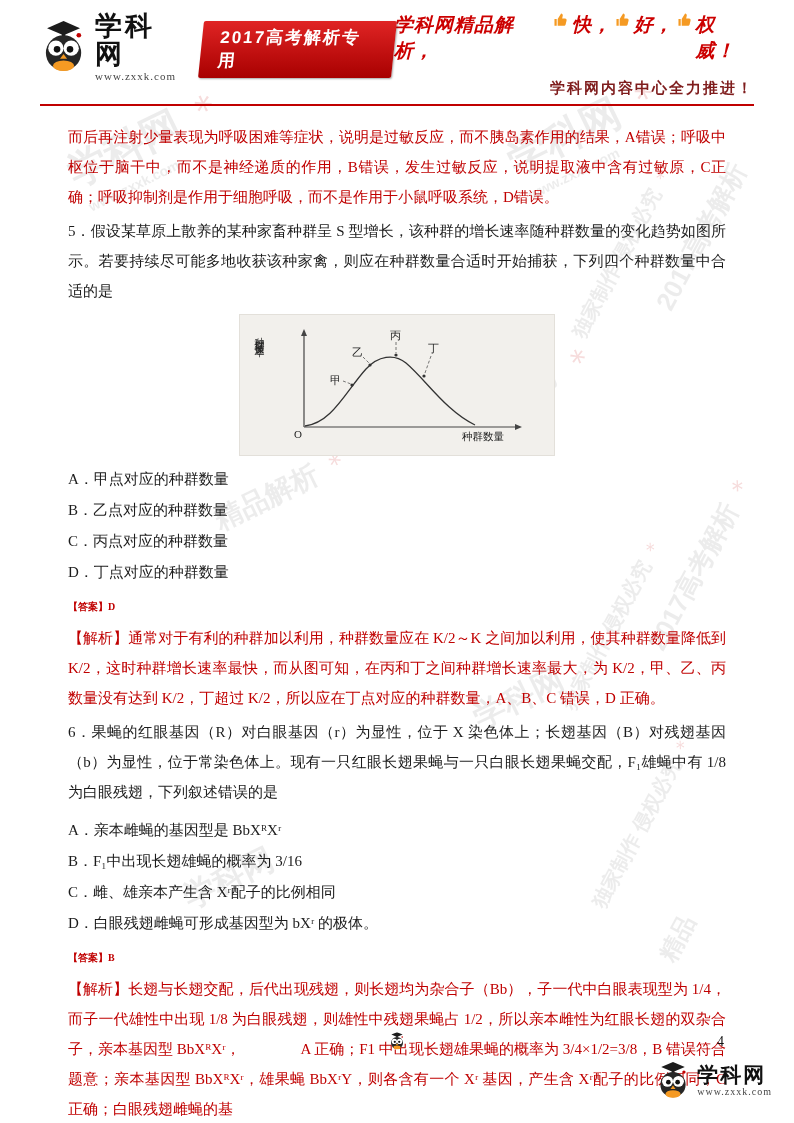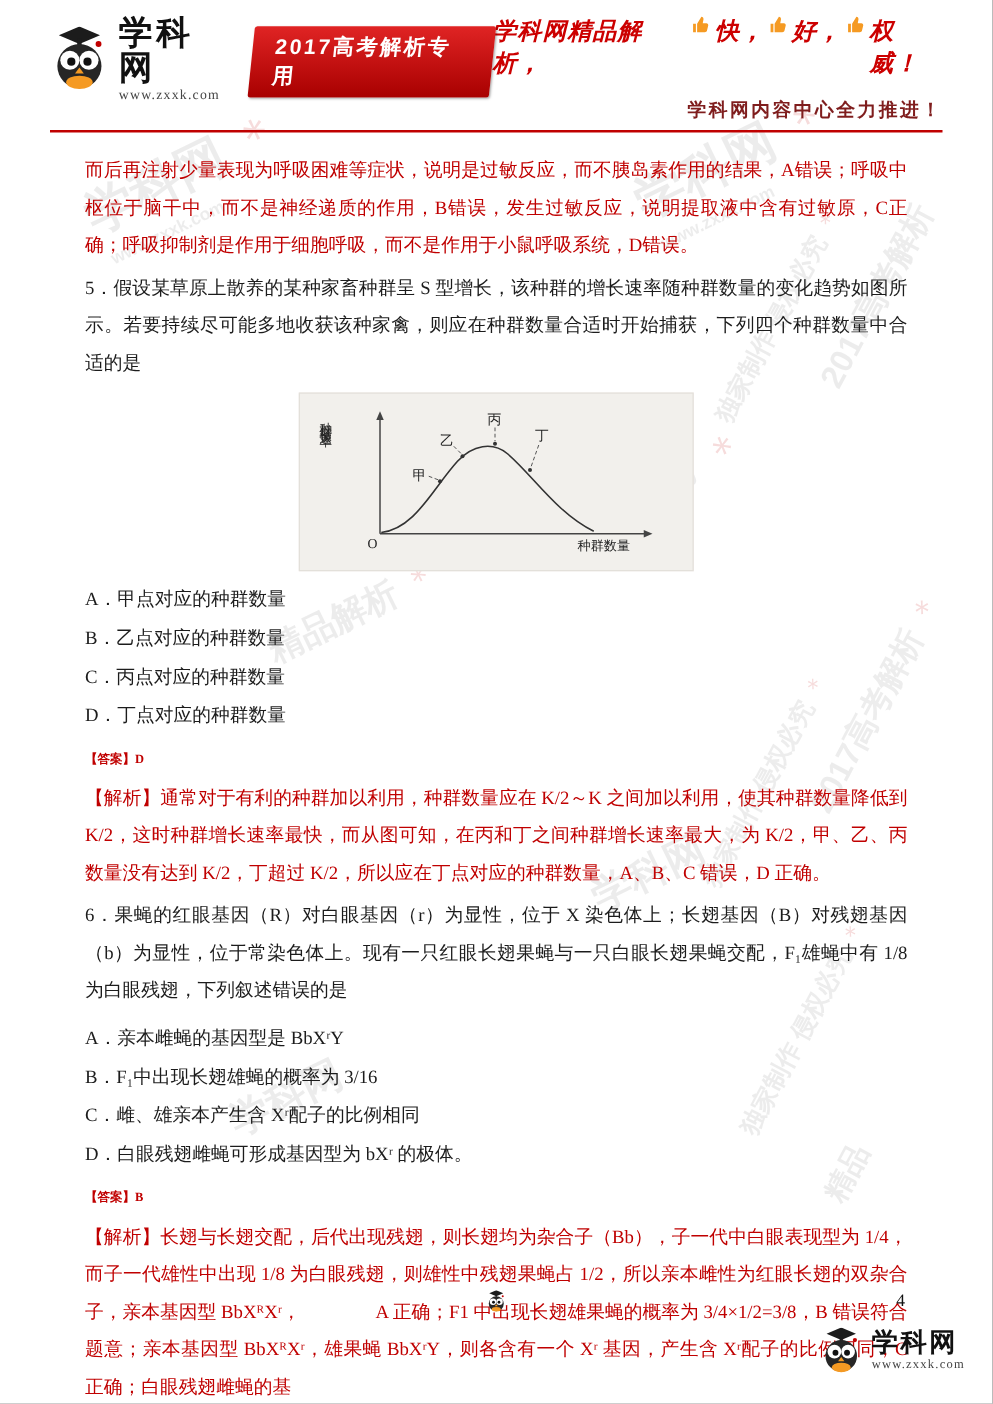--- a/index.html
+++ b/index.html
@@ -168,21 +168,21 @@
       <p class="option">C．丙点对应的种群数量</p>
       <p class="option">D．丁点对应的种群数量</p>
     </div>
 
     <p class="answer red">【答案】D</p>
     <p class="para red analysis">【解析】通常对于有利的种群加以利用，种群数量应在 K/2～K 之间加以利用，使其种群数量降低到 K/2，这时种群增长速率最快，而从图可知，在丙和丁之间种群增长速率最大，为 K/2，甲、乙、丙数量没有达到 K/2，丁超过 K/2，所以应在丁点对应的种群数量，A、B、C 错误，D 正确。</p>
 
     <p class="para stem">6．果蝇的红眼基因（R）对白眼基因（r）为显性，位于 X 染色体上；长翅基因（B）对残翅基因（b）为显性，位于常染色体上。现有一只红眼长翅果蝇与一只白眼长翅果蝇交配，F₁雄蝇中有 1/8 为白眼残翅，下列叙述错误的是</p>
 
     <div class="options">
-      <p class="option">A．亲本雌蝇的基因型是 BbXʳY</p>
+      <p class="option">A．亲本雌蝇的基因型是 BbXᴿXʳ</p>
       <p class="option">B．F₁中出现长翅雄蝇的概率为 3/16</p>
       <p class="option">C．雌、雄亲本产生含 Xʳ配子的比例相同</p>
       <p class="option">D．白眼残翅雌蝇可形成基因型为 bXʳ 的极体。</p>
     </div>
 
     <p class="answer red">【答案】B</p>
     <p class="para red analysis">【解析】长翅与长翅交配，后代出现残翅，则长翅均为杂合子（Bb），子一代中白眼表现型为 1/4，而子一代雄性中出现 1/8 为白眼残翅，则雄性中残翅果蝇占 1/2，所以亲本雌性为红眼长翅的双杂合子，亲本基因型 BbXᴿXʳ，　　　　A 正确；F1 中出现长翅雄果蝇的概率为 3/4×1/2=3/8，B 错误符合题意；亲本基因型 BbXᴿXʳ，雄果蝇 BbXʳY，则各含有一个 Xʳ 基因，产生含 Xʳ配子的比例相同，C 正确；白眼残翅雌蝇的基</p>
 
   </main>
 

